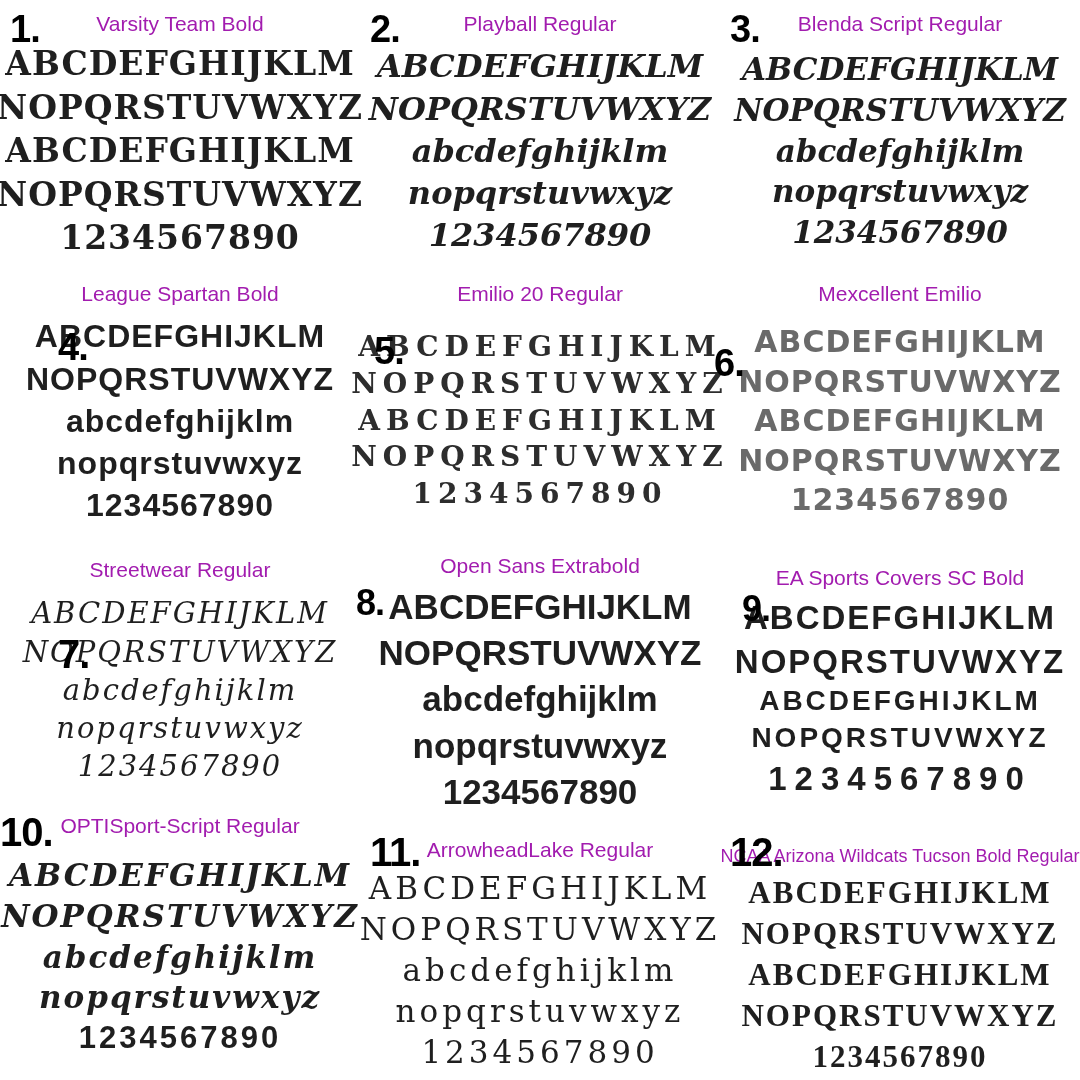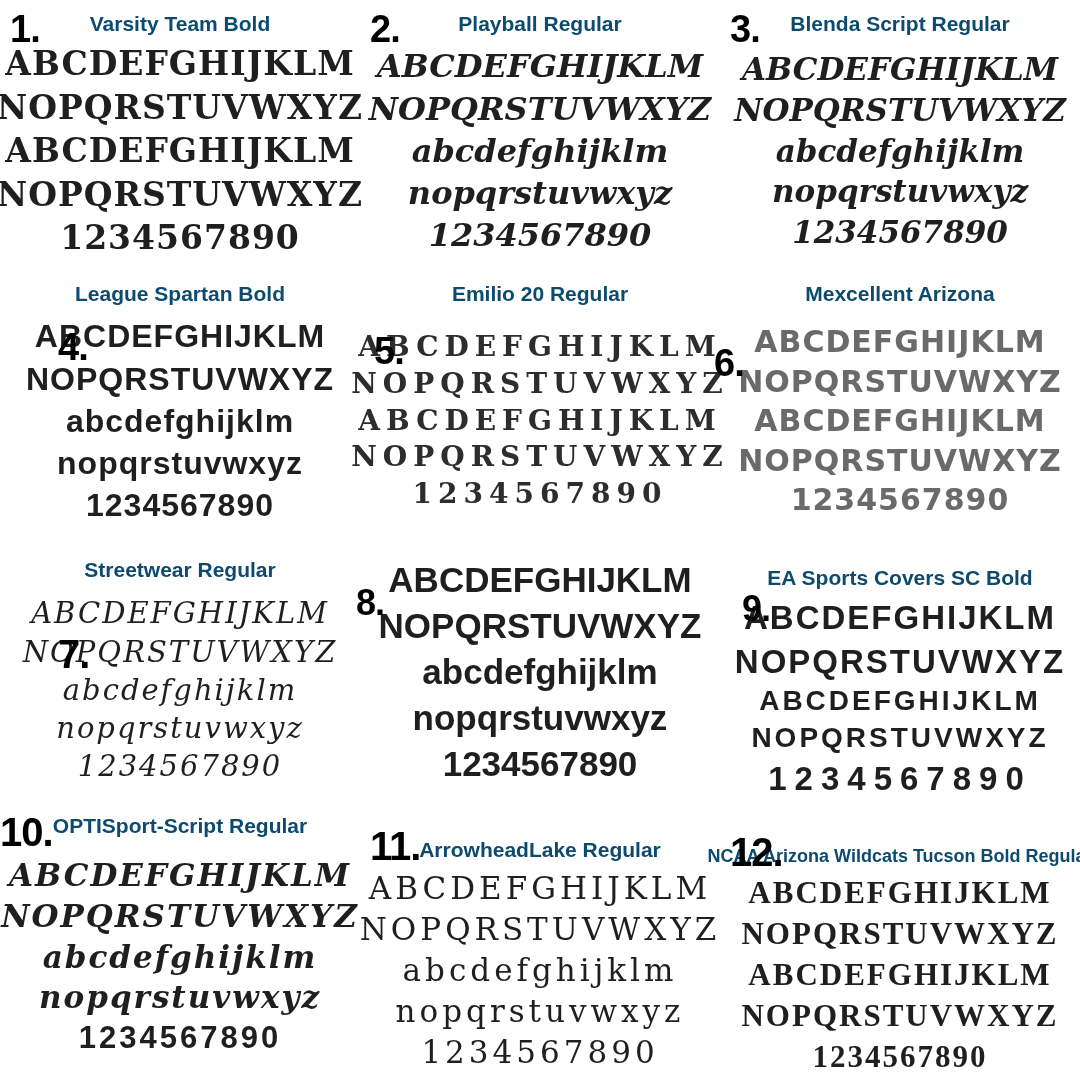--- a/index.html
+++ b/index.html
@@ -16,21 +16,21 @@
     position:relative;
     display:flex; flex-direction:column; align-items:center;
     padding-top:12px;
   }
   .num {
     position:absolute; left:10px; top:8px;
     font-family:"Liberation Sans", sans-serif;
     font-weight:900; font-size:38px; color:#000; letter-spacing:-1px;
   }
   .fname {
-    font-size:21px; color:#0c4a6e; font-weight:700;
+    font-size:21px; color:#a21caf; font-weight:400;
     white-space:nowrap; margin-bottom:6px;
   }
   .lines { display:flex; flex-direction:column; align-items:center; justify-content:center; flex:1; width:100%; padding-bottom:10px; }
   .ln { line-height:1.32; white-space:nowrap; color:#1f1f1f; }
 
   
   .s1 .ln  { font-family:"DejaVu Serif", serif; font-weight:700; font-size:33px; letter-spacing:1px; }
   .s2 .ln  { font-family:"DejaVu Serif", serif; font-style:italic; font-weight:600; font-size:32px; }
   .s3 .ln  { font-family:"DejaVu Serif", serif; font-style:italic; font-weight:800; font-size:31px; }
   .s4 .ln  { font-family:"Liberation Sans", sans-serif; font-weight:800; font-size:32px; letter-spacing:1px; }
@@ -50,21 +50,21 @@
   .c4 .num  { left:58px; top:56px; }
   .c5 .num  { left:14px; top:60px; }
   .c6 .num  { left:-6px; top:72px; }
   .c7 .num  { left:58px; top:92px; font-size:40px; }
   .c7 .fname{ margin-top:6px; }
   .c8 .num  { left:-4px; top:42px; font-size:36px; }
   .c8 .fname{ margin-top:2px; }
   .c9 .num  { left:22px; top:48px; font-size:36px; }
   .c9 .fname{ margin-top:14px;text-align:right; }
   .c10 .num { left:0px; top:8px; font-size:40px; }
-  .c11 .num { left:10px; top:22px; font-size:40px; }
+  .c11 .num { left:10px; top:28px; font-size:40px; }
   .c12 .num { left:10px; top:6px; font-size:40px;margin-top:22px; }
   .c12 .fname { font-size:18px; margin-top:32px; }
   .c11 .fname { margin-top:24px; }
 </style>
 </head>
 <body>
 
 <div class="sheet">
 
   <div class="cell c1 s1">
@@ -122,21 +122,21 @@
       <span class="ln ln1">ABCDEFGHIJKLM</span>
       <span class="ln ln2">NOPQRSTUVWXYZ</span>
       <span class="ln ln3">ABCDEFGHIJKLM</span>
       <span class="ln ln4">NOPQRSTUVWXYZ</span>
       <span class="ln ln5">1234567890</span>
     </div>
   </div>
 
   <div class="cell c6 s6">
     <span class="num">6.</span>
-    <div class="fname">Mexcellent Arizona</div>
+    <div class="fname">Mexcellent Emilio</div>
     <div class="lines">
       <span class="ln ln1">ABCDEFGHIJKLM</span>
       <span class="ln ln2">NOPQRSTUVWXYZ</span>
       <span class="ln ln3">ABCDEFGHIJKLM</span>
       <span class="ln ln4">NOPQRSTUVWXYZ</span>
       <span class="ln ln5">1234567890</span>
     </div>
   </div>
 
   <div class="cell c7 s7">
@@ -146,20 +146,21 @@
       <span class="ln ln1">ABCDEFGHIJKLM</span>
       <span class="ln ln2">NOPQRSTUVWXYZ</span>
       <span class="ln ln3">abcdefghijklm</span>
       <span class="ln ln4">nopqrstuvwxyz</span>
       <span class="ln ln5">1234567890</span>
     </div>
   </div>
 
   <div class="cell c8 s8">
     <span class="num">8.</span>
+    <div class="fname">Open Sans Extrabold</div>
     <div class="lines">
       <span class="ln ln1">ABCDEFGHIJKLM</span>
       <span class="ln ln2">NOPQRSTUVWXYZ</span>
       <span class="ln ln3">abcdefghijklm</span>
       <span class="ln ln4">nopqrstuvwxyz</span>
       <span class="ln ln5">1234567890</span>
     </div>
   </div>
 
   <div class="cell c9 s9">

